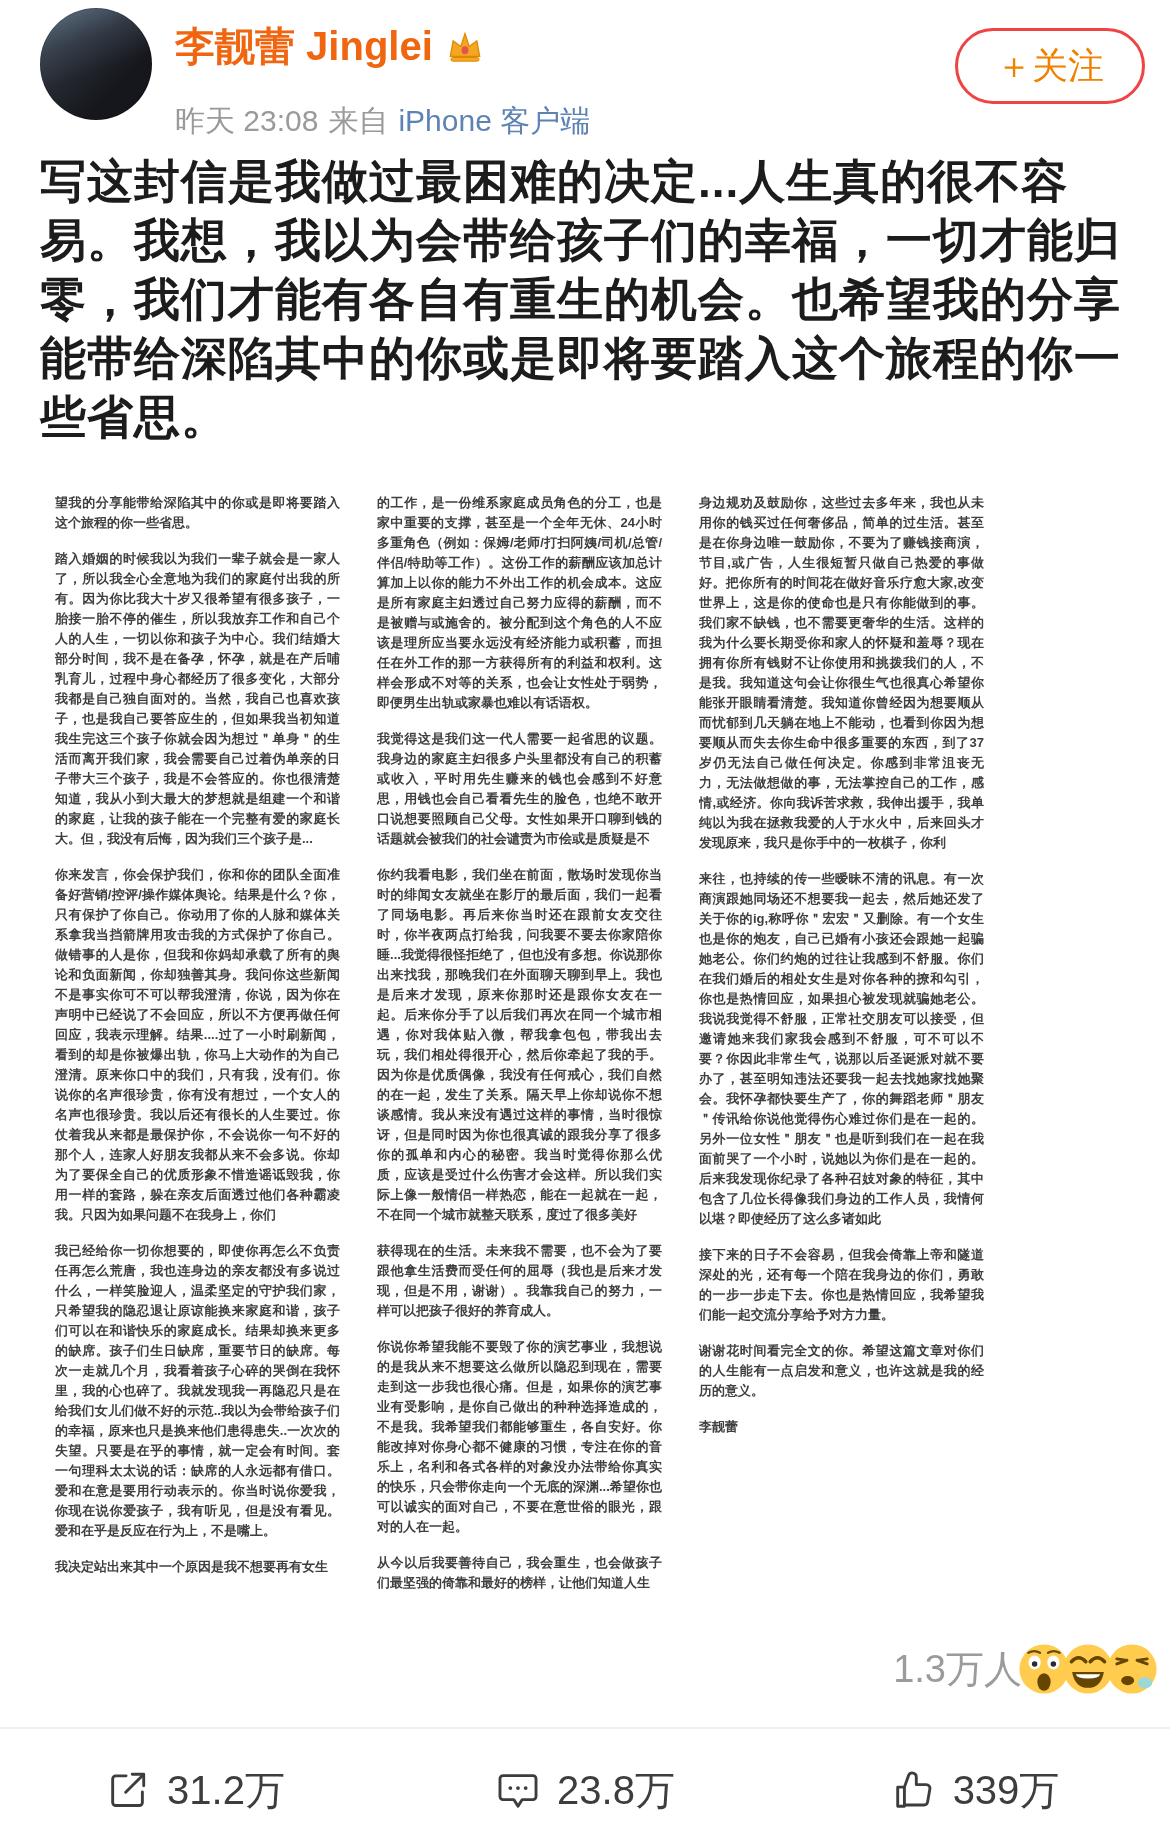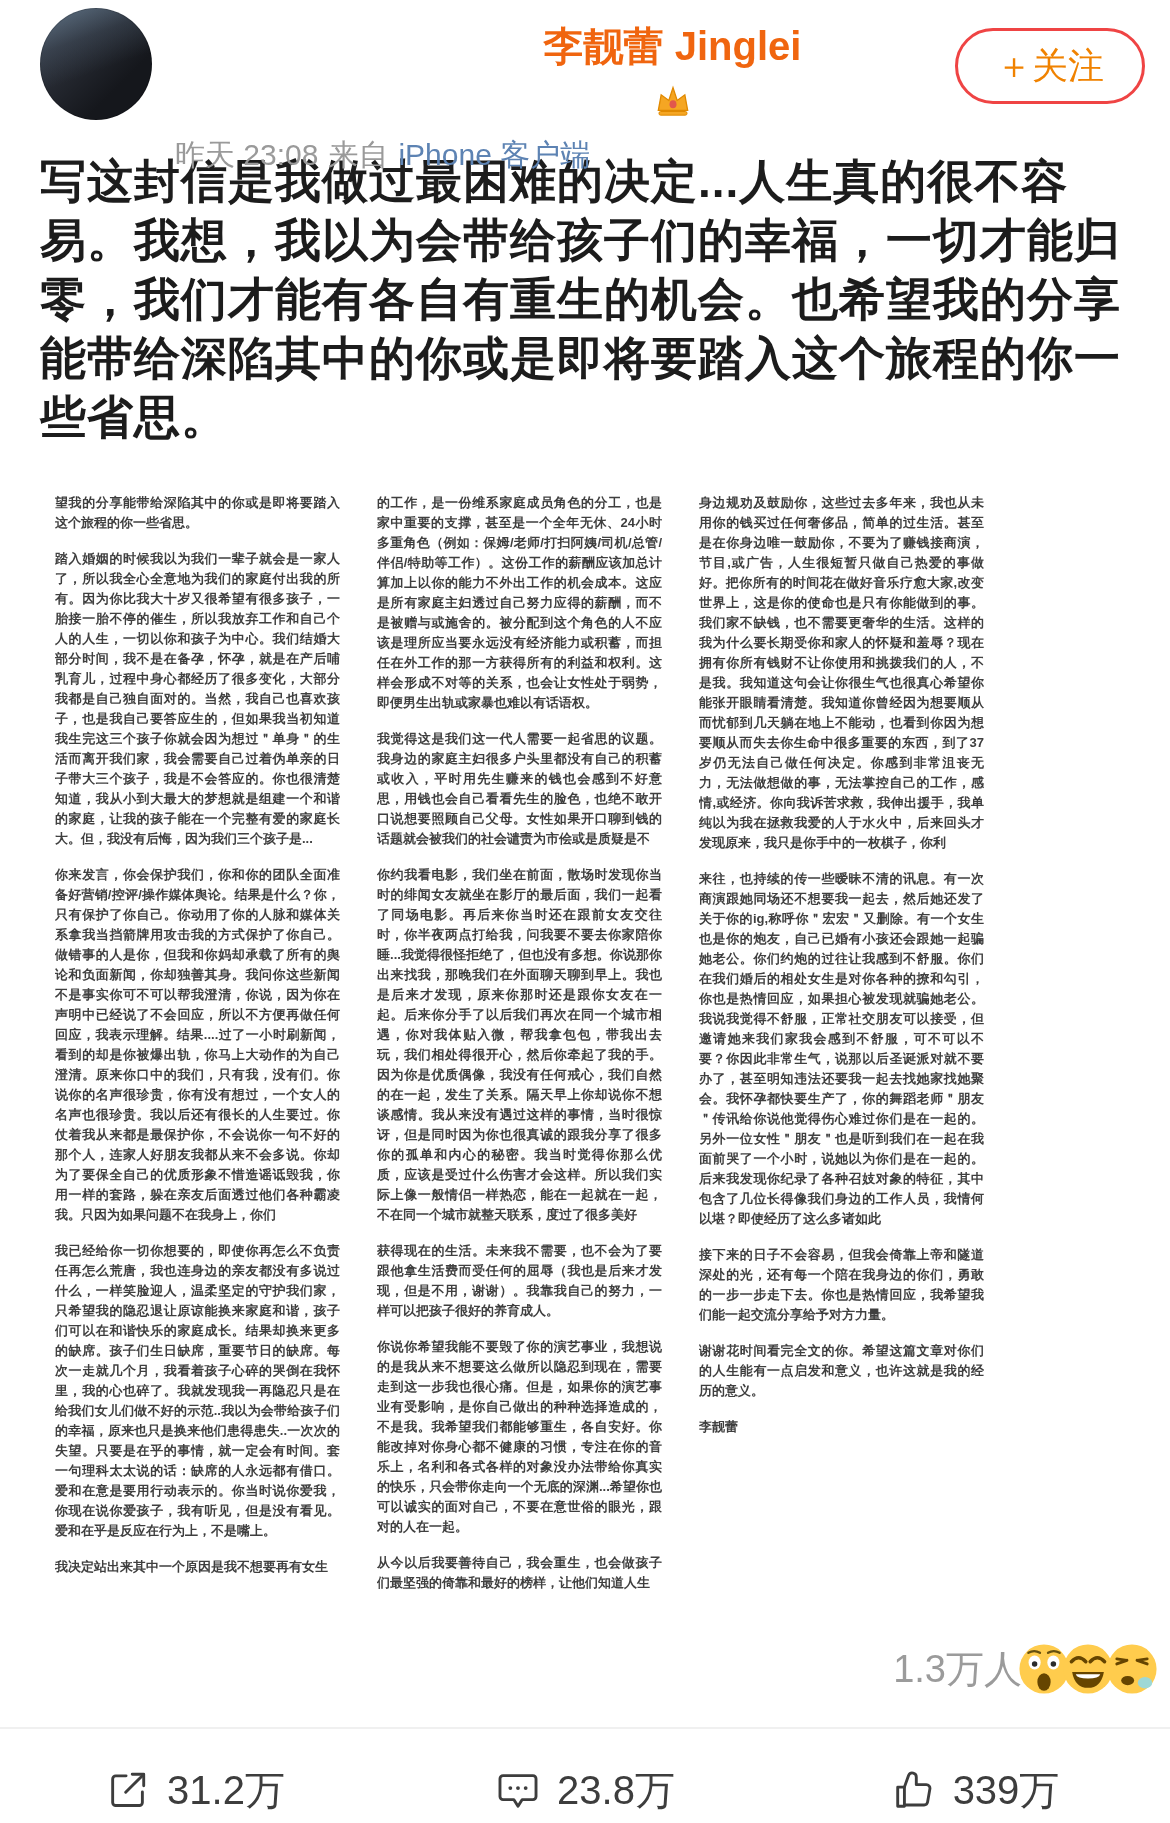--- a/index.html
+++ b/index.html
@@ -11,23 +11,23 @@
   
   .header{position:relative;height:128px;padding-top:8px;}
   .avatar{
     position:absolute;left:40px;top:8px;width:112px;height:112px;border-radius:50%;
     background:
       linear-gradient(160deg, rgba(130,160,185,.55) 0%, rgba(90,110,130,.25) 30%, rgba(0,0,0,0) 55%),
       linear-gradient(135deg,#3a404c 0%,#15171c 70%);
     box-shadow:inset 0 0 0 1px rgba(0,0,0,.15);
   }
   .header-text{margin-left:175px;padding-top:16px;}
-  .name-row{display:flex;align-items:center;gap:12px;font-size:40px;font-weight:700;color:#f0650f;line-height:44px;flex-direction:column;}
+  .name-row{display:flex;align-items:center;gap:12px;font-size:40px;font-weight:700;color:#f0650f;line-height:44px;}
   .crown{width:40px;height:40px;display:inline-block;}
-  .meta-row{margin-top:18px;font-size:30px;color:#9a9a9a;display:flex;gap:10px;line-height:34px;}
+  .meta-row{margin-top:36px;font-size:30px;color:#9a9a9a;display:flex;gap:10px;line-height:34px;}
   .source-link{color:#5d83b3;}
   .follow{
     position:absolute;right:25px;top:28px;width:190px;height:76px;
     border-radius:40px;border:3px solid #ef4444;background:#fff;color:#f08200;
     font-size:36px;font-family:inherit;cursor:pointer;line-height:70px;padding:0;
   }
   
   .summary{
     padding:16px 38px 0 40px;font-size:46px;font-weight:700;color:#1c1c1c;
     line-height:59px;letter-spacing:1px;

